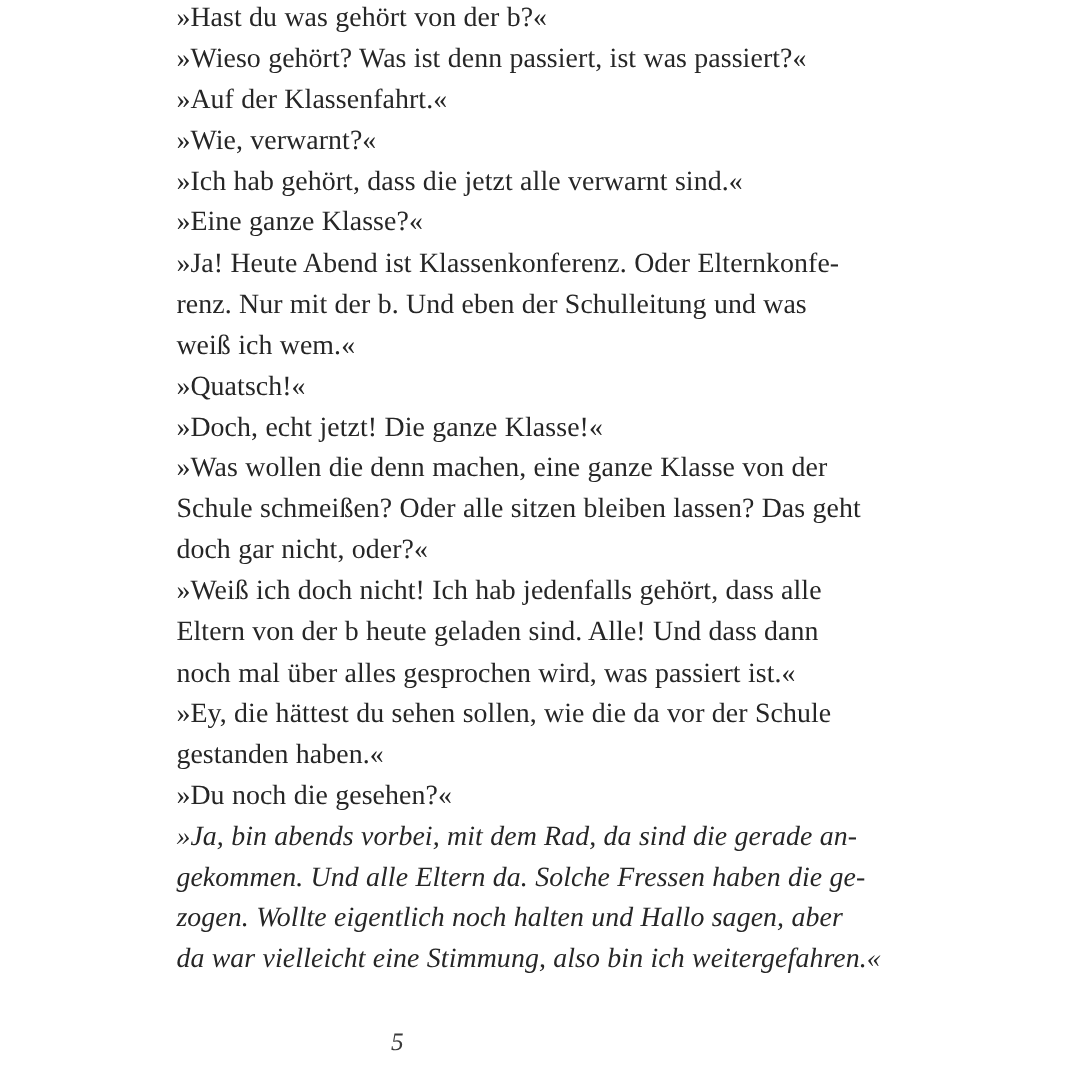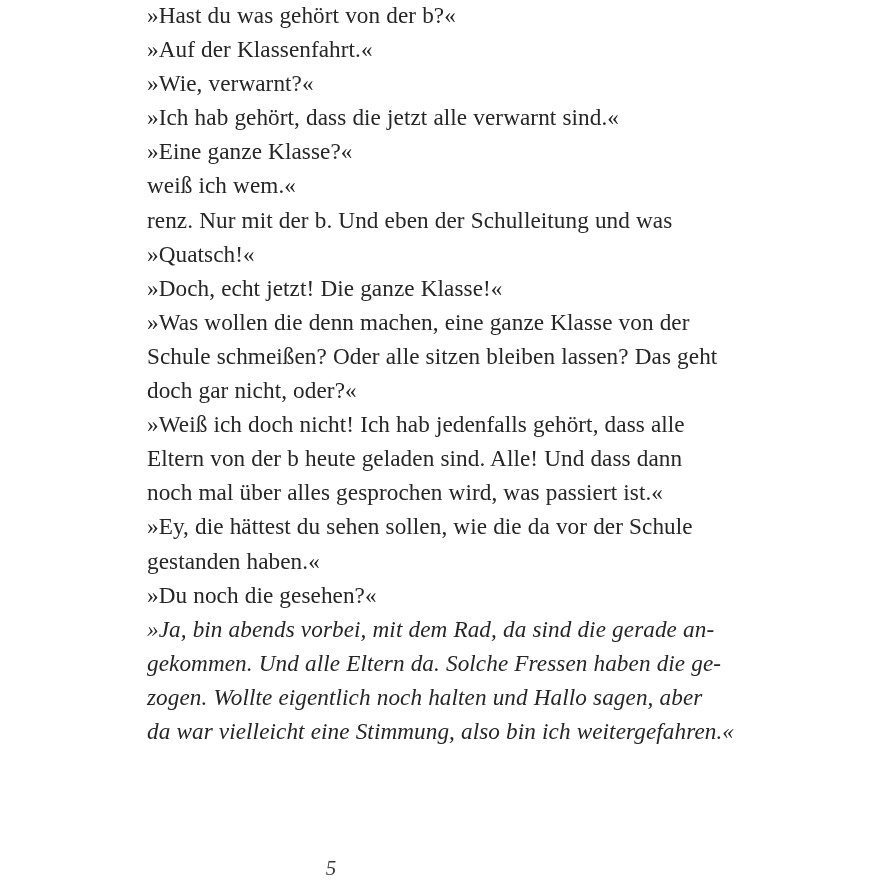--- a/index.html
+++ b/index.html
@@ -78,40 +78,44 @@
 <body>
 
 <div class="page">
 
   <div class="text-block">
 
     <p class="para quote">
       <span class="brk">»Hast du was gehört von der b?«</span>
     </p>
 
+    <p class="para quote">
+      <span class="brk">»Wieso gehört? Was ist denn passiert, ist was passiert?«</span>
+    </p>
 
     <p class="para quote">
       <span class="brk">»Auf der Klassenfahrt.«</span>
     </p>
 
     <p class="para quote">
       <span class="brk">»Wie, verwarnt?«</span>
     </p>
 
     <p class="para quote">
       <span class="brk">»Ich hab gehört, dass die jetzt alle verwarnt sind.«</span>
     </p>
 
     <p class="para quote">
       <span class="brk">»Eine ganze Klasse?«</span>
     </p>
 
     <p class="para quote wide">
+      <span class="brk">»Ja! Heute Abend ist Klassenkonferenz. Oder Elternkonfe-</span>
+      <span class="brk">renz. Nur mit der b. Und eben der Schulleitung und was</span>
       <span class="brk">weiß ich wem.«</span>
-      <span class="brk">renz. Nur mit der b. Und eben der Schulleitung und was</span>
     </p>
 
     <p class="para quote">
       <span class="brk">»Quatsch!«</span>
     </p>
 
     <p class="para quote">
       <span class="brk">»Doch, echt jetzt! Die ganze Klasse!«</span>
     </p>
 

